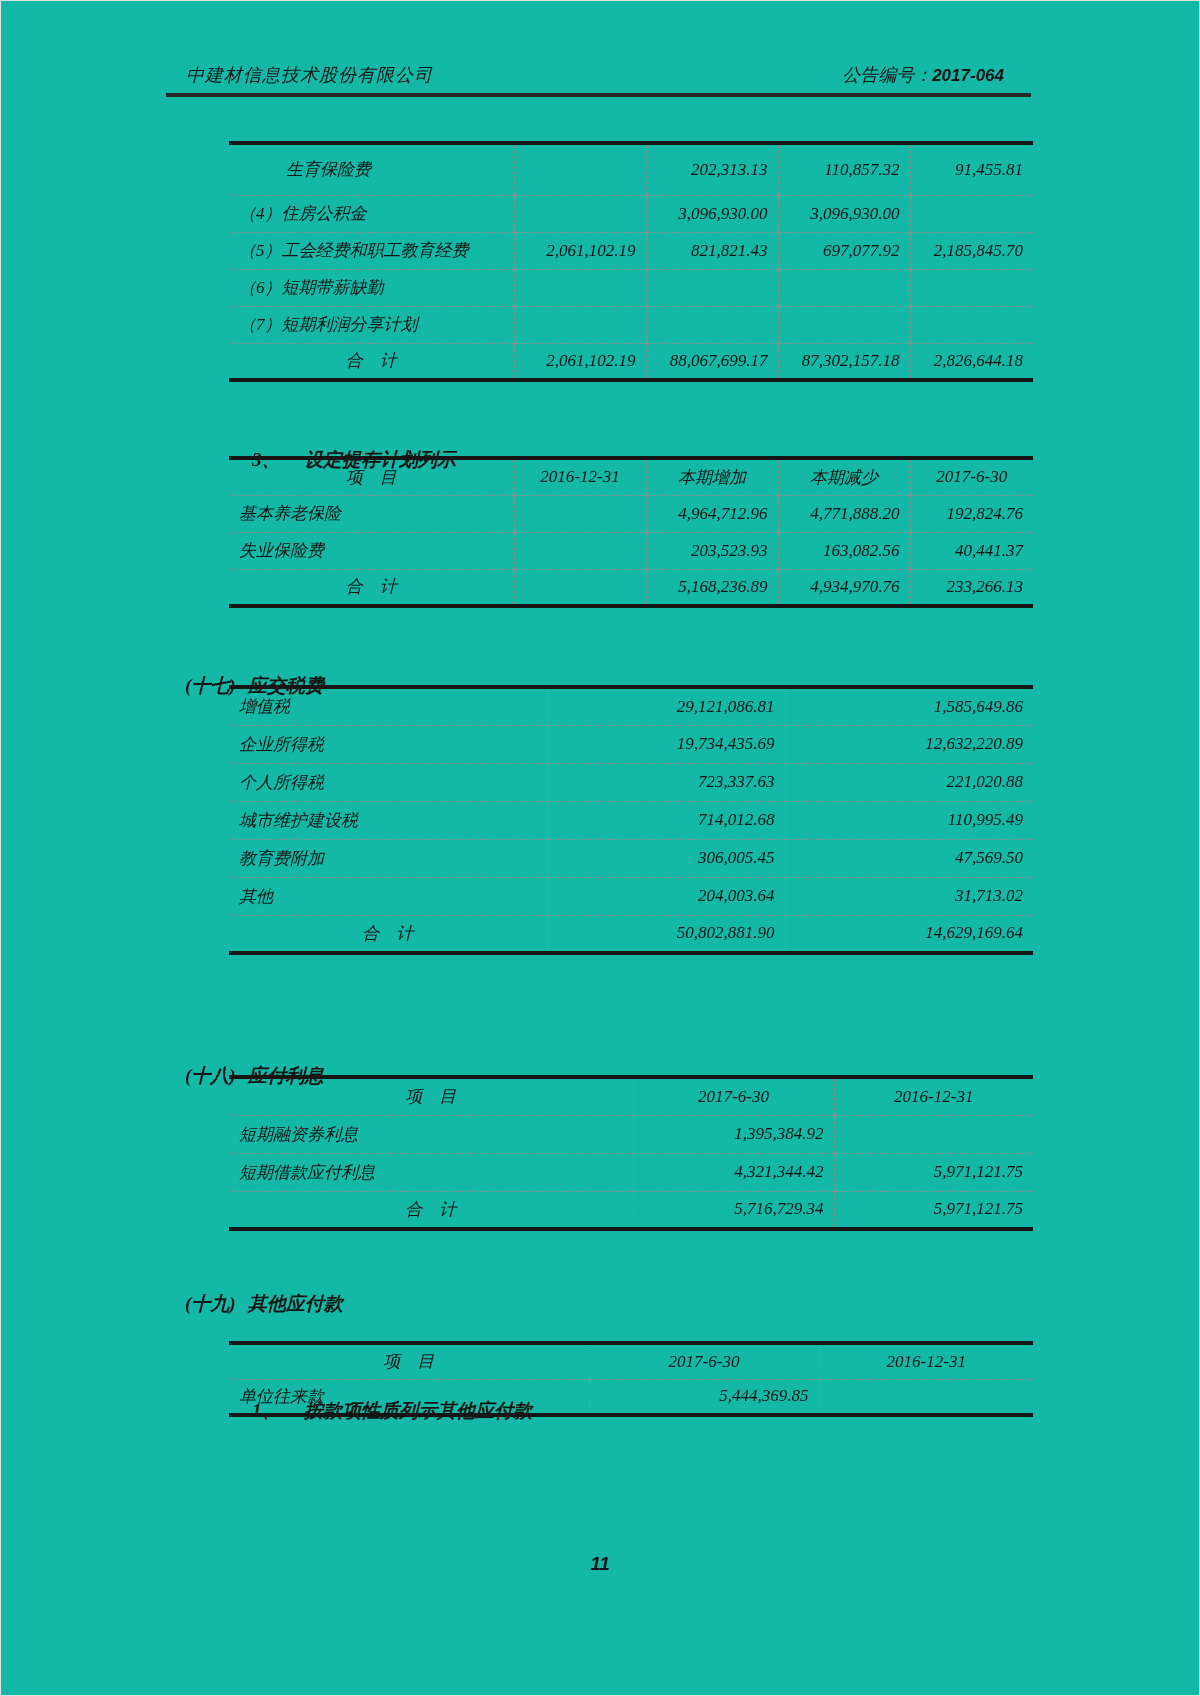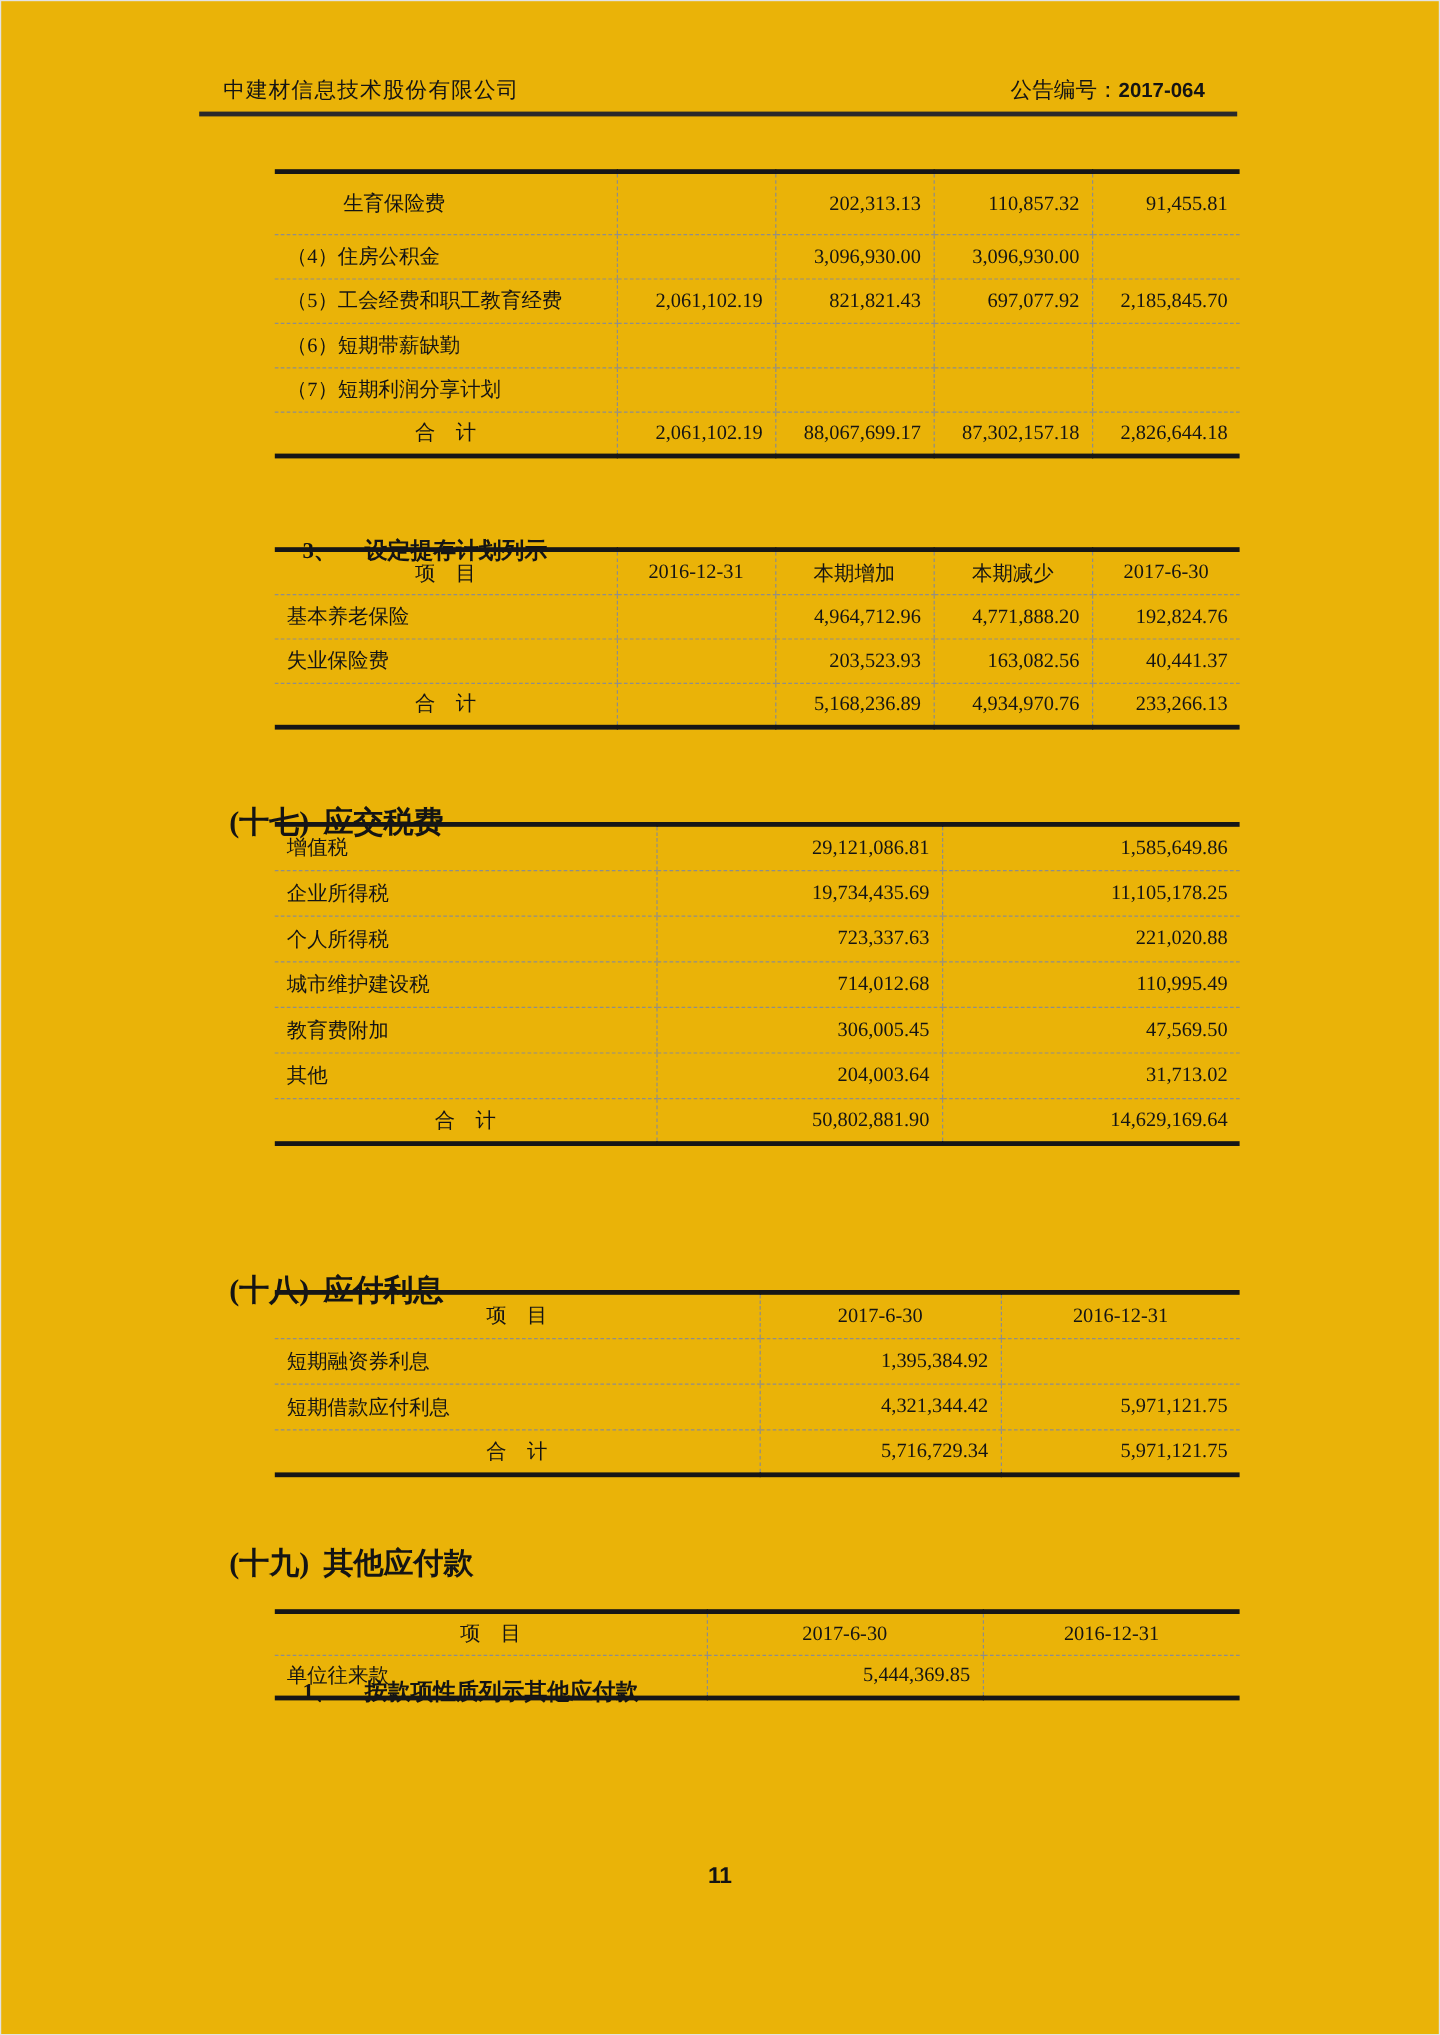--- a/index.html
+++ b/index.html
@@ -3,41 +3,42 @@
 <meta charset="utf-8">
 <style>
   * { margin:0; padding:0; box-sizing:border-box; }
   html,body { background:#f2f2f2; }
   body {
     width:1200px; height:1696px; position:relative;
     font-family:"Liberation Serif","DejaVu Serif",serif;
     color:#141414;
   }
   .page {
-    position:absolute; inset:0; background:#eab308;
+    position:absolute; inset:0; background:#14b8a6;
     border:1px solid #e3e3e3;
+    font-style:italic;
   }
   
   .doc-header {
     position:absolute; top:62px; left:185px; right:195px;
     display:flex; justify-content:space-between; align-items:flex-end;
     font-size:18px; letter-spacing:1px;
   }
   .notice { letter-spacing:0; }
   .notice-no {
     font-family:"Liberation Sans","DejaVu Sans",sans-serif;
     font-weight:700; font-size:17px;
   }
   .header-rule {
     position:absolute; top:92px; left:165px; width:865px; height:4px;
     background:#2a2a2a;
   }
   
   .sec {
-    position:absolute; left:165px; font-size:25px; font-weight:700;
+    position:absolute; left:165px; font-size:19px; font-weight:700;
     line-height:26px; white-space:pre;
   }
   .sec .sec-title { margin-left:12px; }
   .sub {
     position:absolute; left:232px; font-size:19px; font-weight:700;
     line-height:26px; white-space:pre;
   }
   .sub .sub-num { display:inline-block; width:52px; }
   
   table.fin {
@@ -187,21 +188,21 @@
       </colgroup>
     <tbody>
       <tr>
         <td class="lbl">增值税</td>
         <td class="num">29,121,086.81</td>
         <td class="num">1,585,649.86</td>
       </tr>
       <tr>
         <td class="lbl">企业所得税</td>
         <td class="num">19,734,435.69</td>
-        <td class="num">11,105,178.25</td>
+        <td class="num">12,632,220.89</td>
       </tr>
       <tr>
         <td class="lbl">个人所得税</td>
         <td class="num">723,337.63</td>
         <td class="num">221,020.88</td>
       </tr>
       <tr>
         <td class="lbl">城市维护建设税</td>
         <td class="num">714,012.68</td>
         <td class="num">110,995.49</td>

